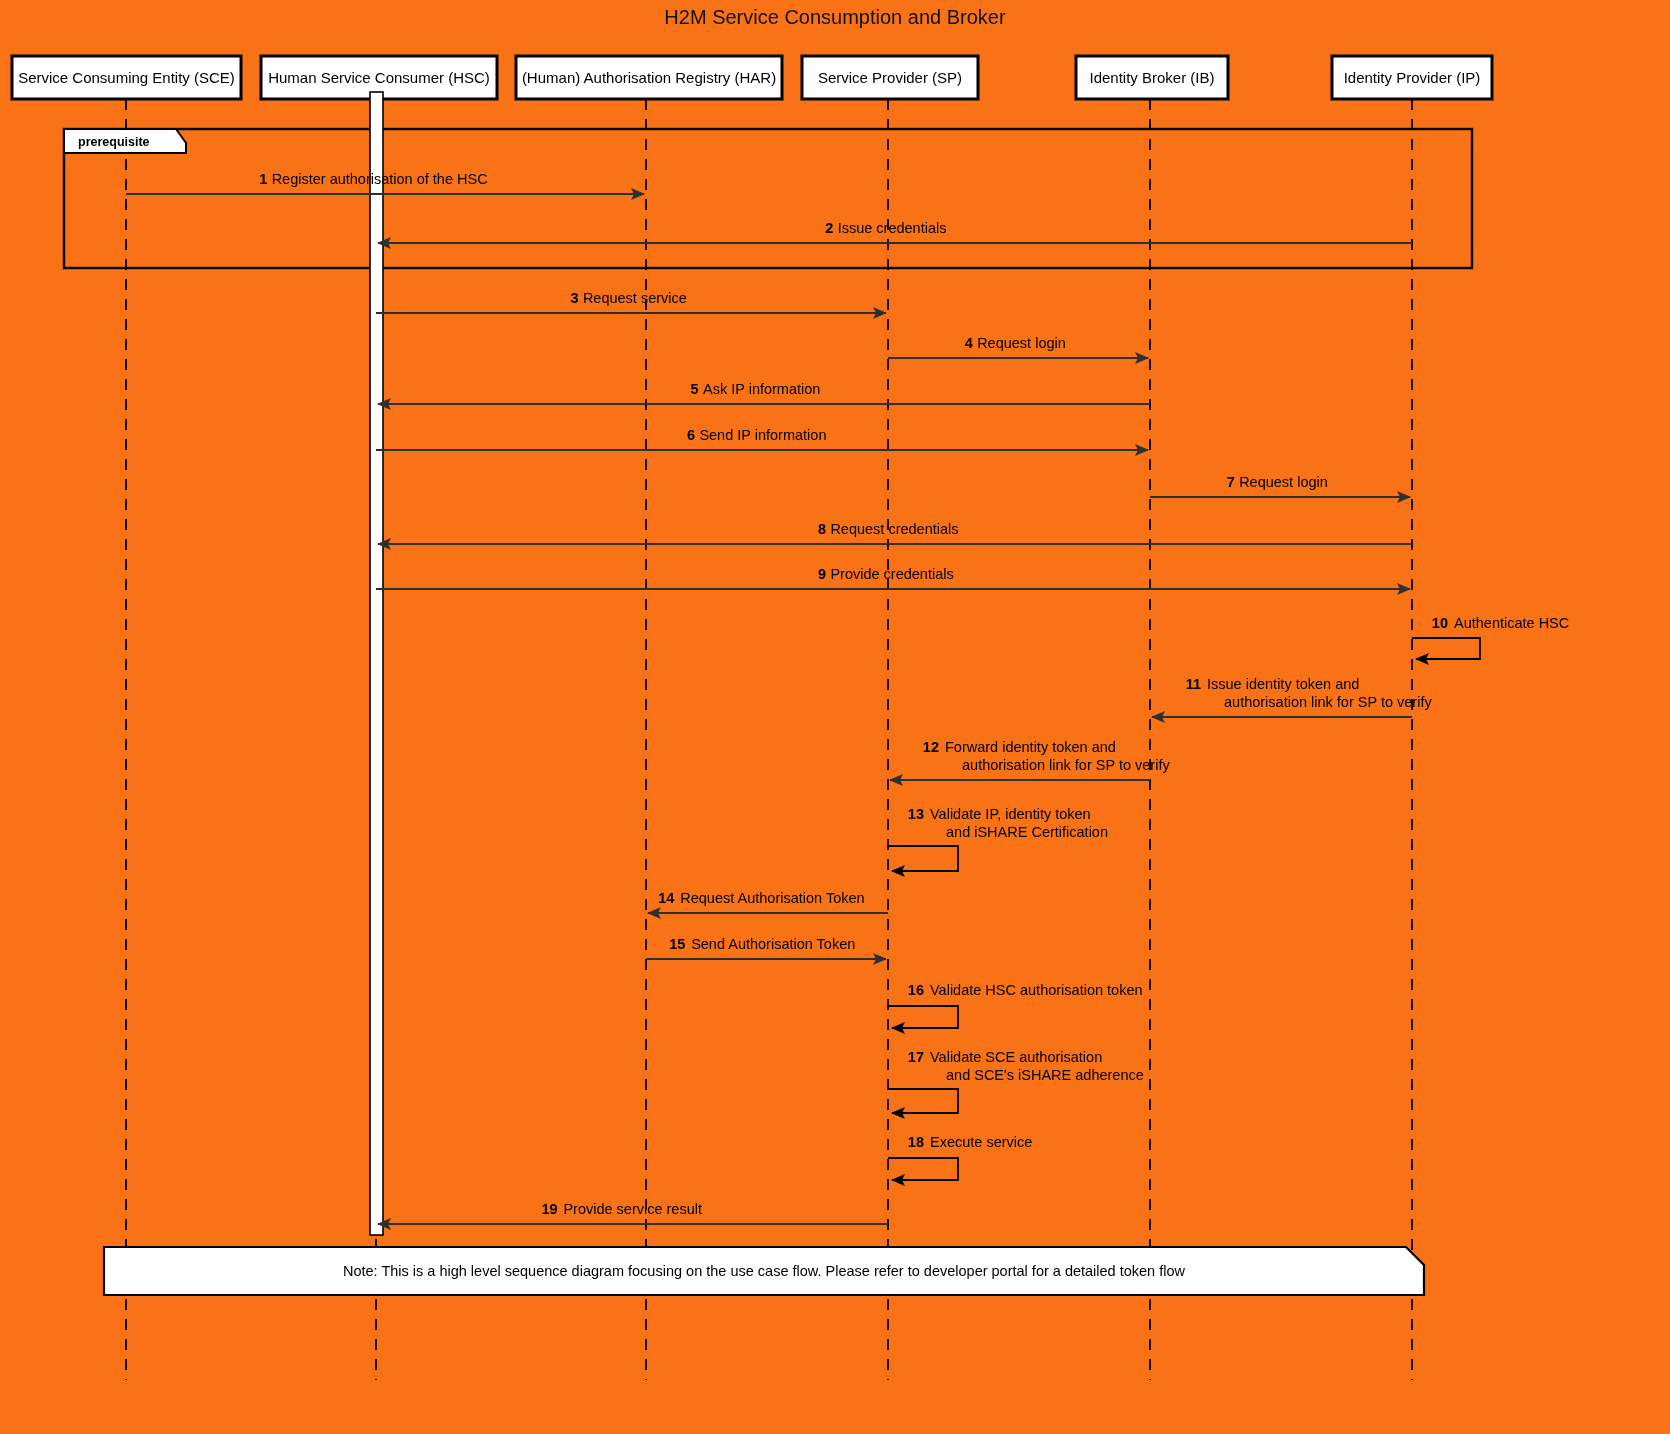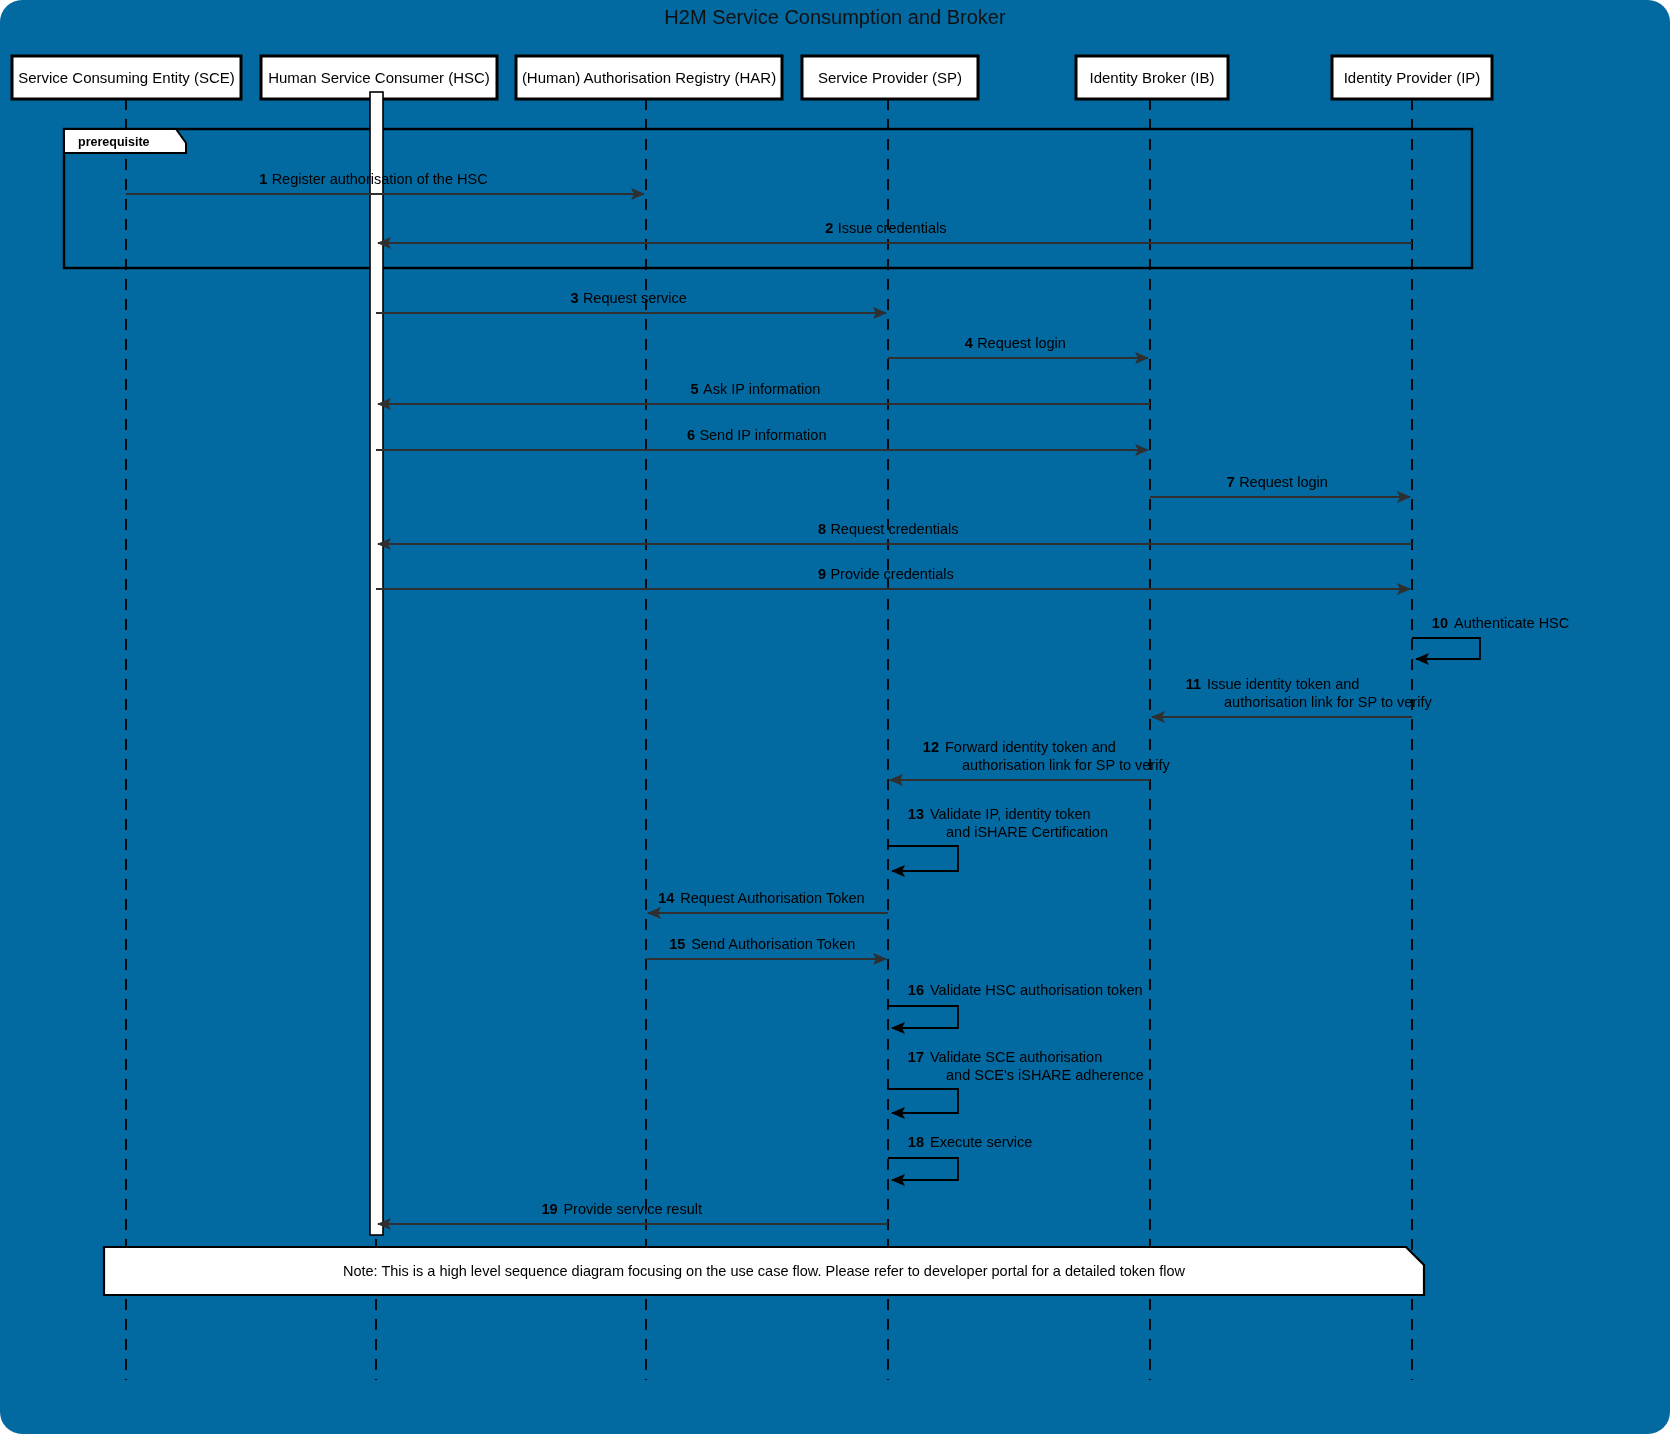--- a/index.html
+++ b/index.html
@@ -8,23 +8,22 @@
     background: #ffffff;
   }
   body {
     font-family: "Liberation Sans", sans-serif;
     color: #000000;
   }
   #canvas {
     position: relative;
     width: 1670px;
     height: 1434px;
-    background: #0369a1;
+    background: #f97316;
     overflow: hidden;
-    border-radius: 22px;
   }
   #diagram-svg {
     position: absolute;
     left: 0;
     top: 0;
   }
   .ttl {
     font-size: 20px;
     fill: #111111;
   }

